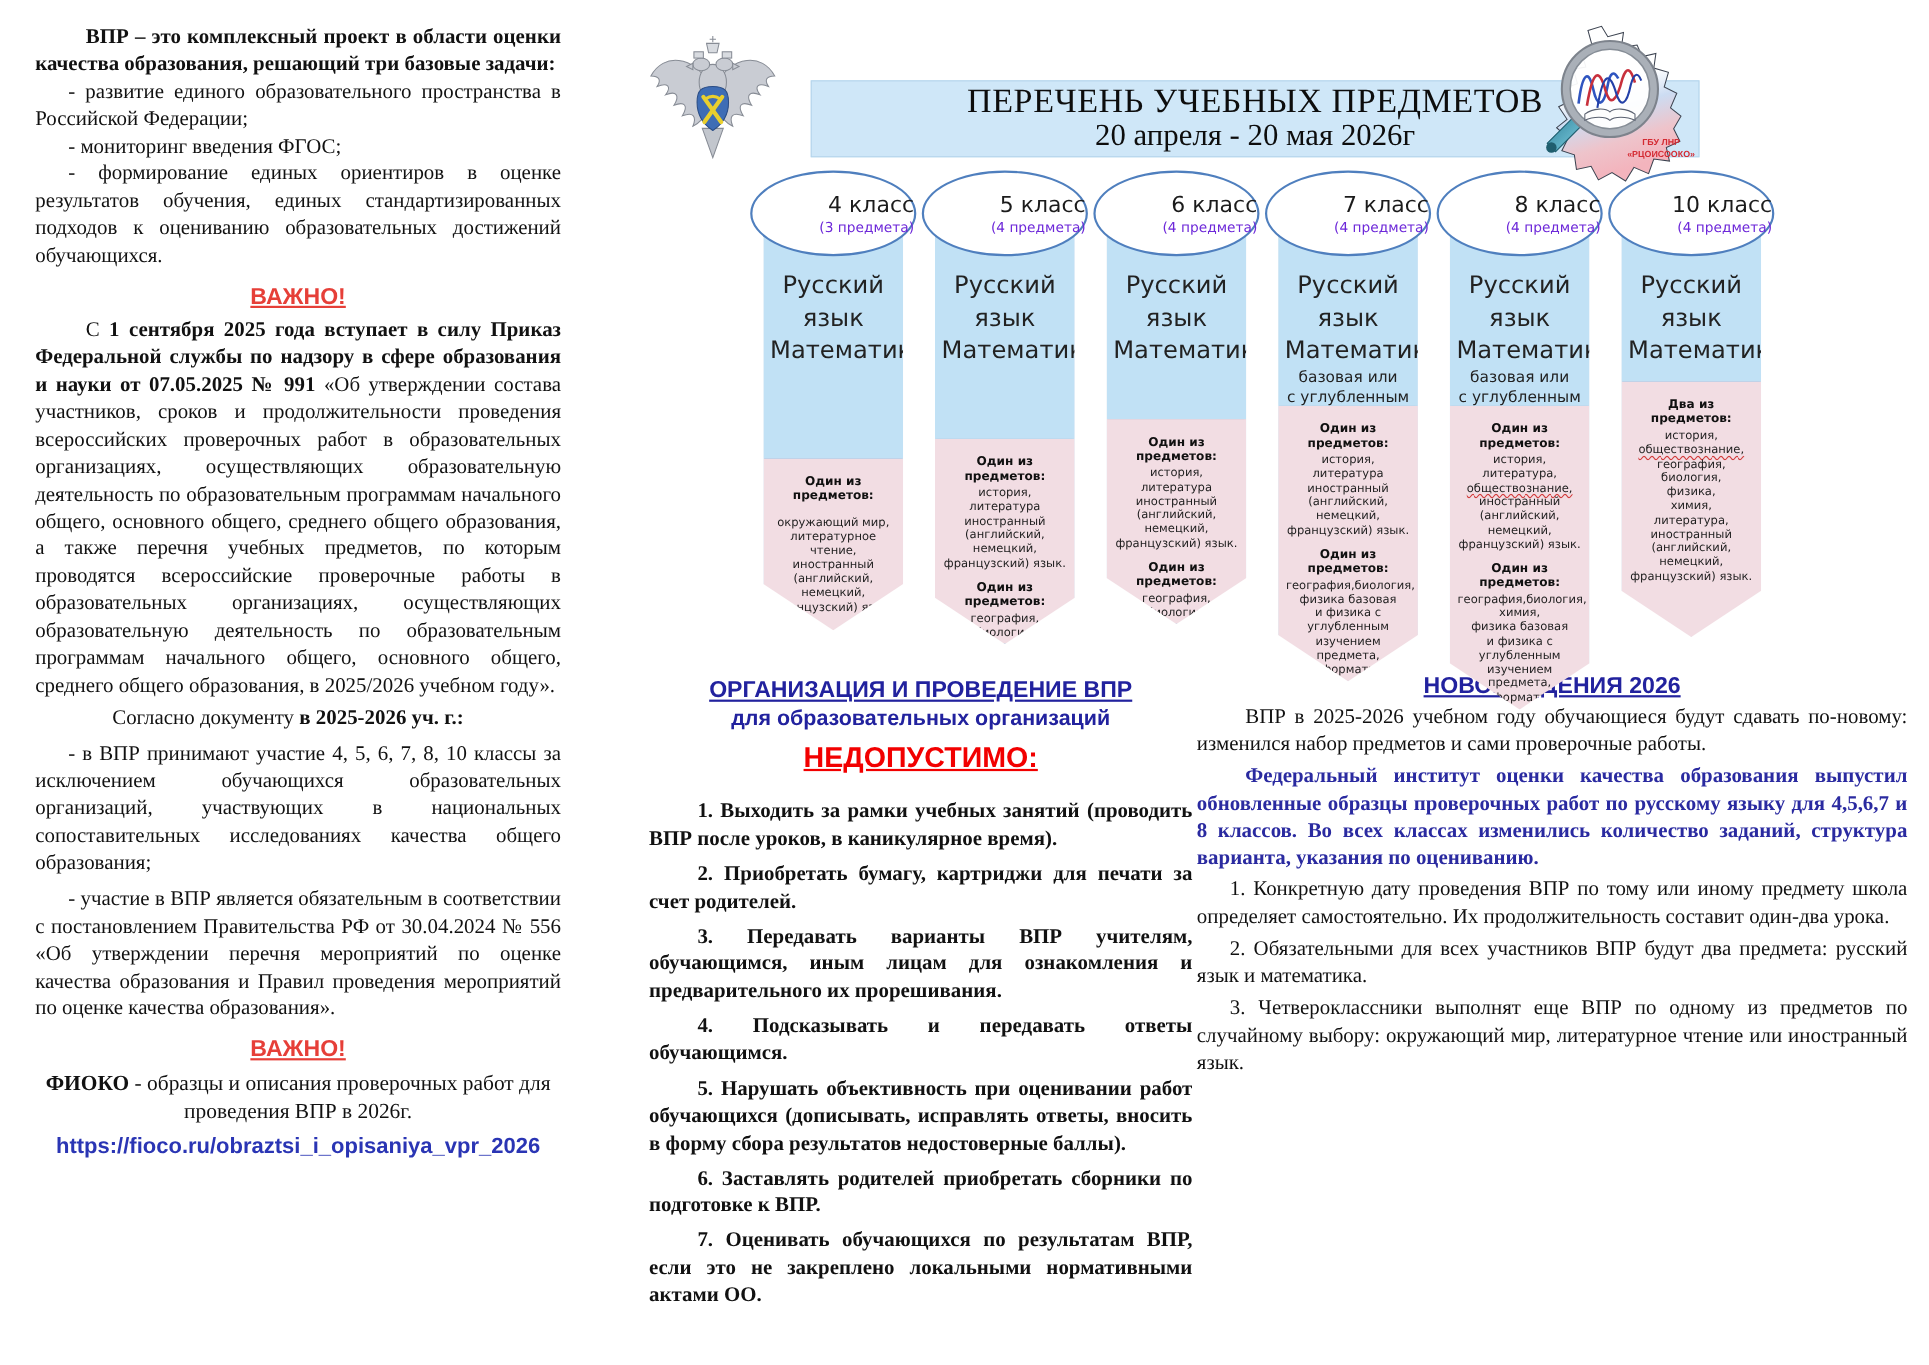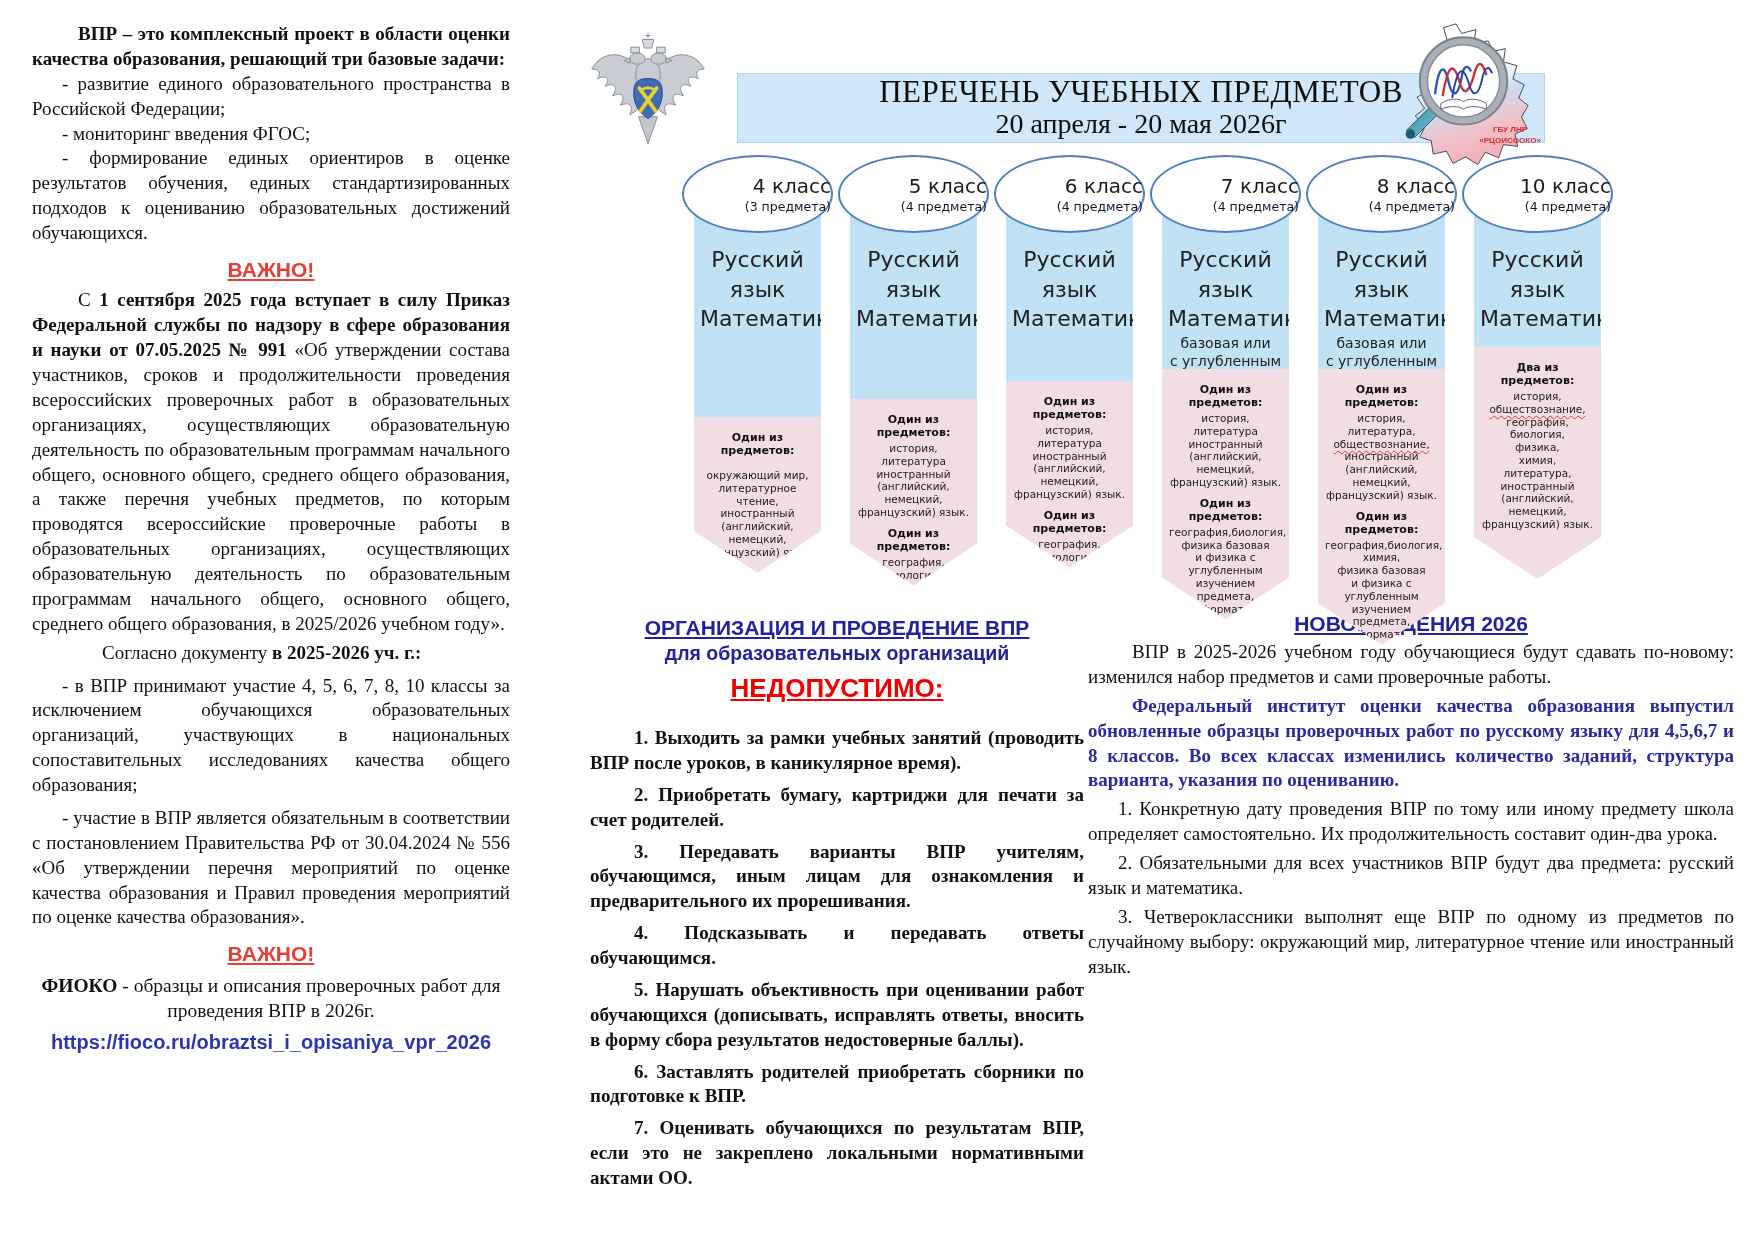--- a/index.html
+++ b/index.html
@@ -33,21 +33,21 @@
   .maplogo{position:absolute;left:1383px;top:22px;width:182px;height:152px;z-index:1;}
 
   
   .pennants{position:absolute;left:694px;top:155px;display:flex;gap:29px;
             font-family:"DejaVu Sans",sans-serif;}
   .pennant{width:127px;position:relative;}
   .ellipse{position:relative;z-index:2;width:151px;height:78px;margin-left:-12px;background:#fff;
            border:2px solid #4f7fbe;border-radius:50%;display:flex;flex-direction:column;
            align-items:flex-end;justify-content:center;box-sizing:border-box;}
   .cls-name{font-size:20px;color:#1b1b1b;}
-  .cls-count{font-size:12.5px;color:#0f172a;margin-top:1px;}
+  .cls-count{font-size:12.5px;color:#6d28d9;margin-top:1px;}
   .pbody{position:relative;z-index:1;margin-top:-32px;display:flex;flex-direction:column;
          clip-path:polygon(0 0,100% 0,100% calc(100% - 42px),50% 100%,0 calc(100% - 42px));
          filter:drop-shadow(0 0 1px #6d98c8);}
   .blue{background:#c1e1f5;padding:44px 6px 6px;box-sizing:border-box;text-align:center;}
   .blue .lg{font-size:22px;line-height:1.35;color:#222;}
   .blue .sm{font-size:14px;line-height:1.3;color:#222;}
   .pink{background:#f2dde3;flex:1;padding:6px 7px 4px;text-align:center;box-sizing:border-box;}
   .pink .label{font-weight:700;font-size:11px;margin:8px 0 3px;color:#101010;}
   .pink .line{font-size:10.5px;line-height:1.22;color:#1c1c1c;}
   .pink .gap-top{margin-top:12px;}

